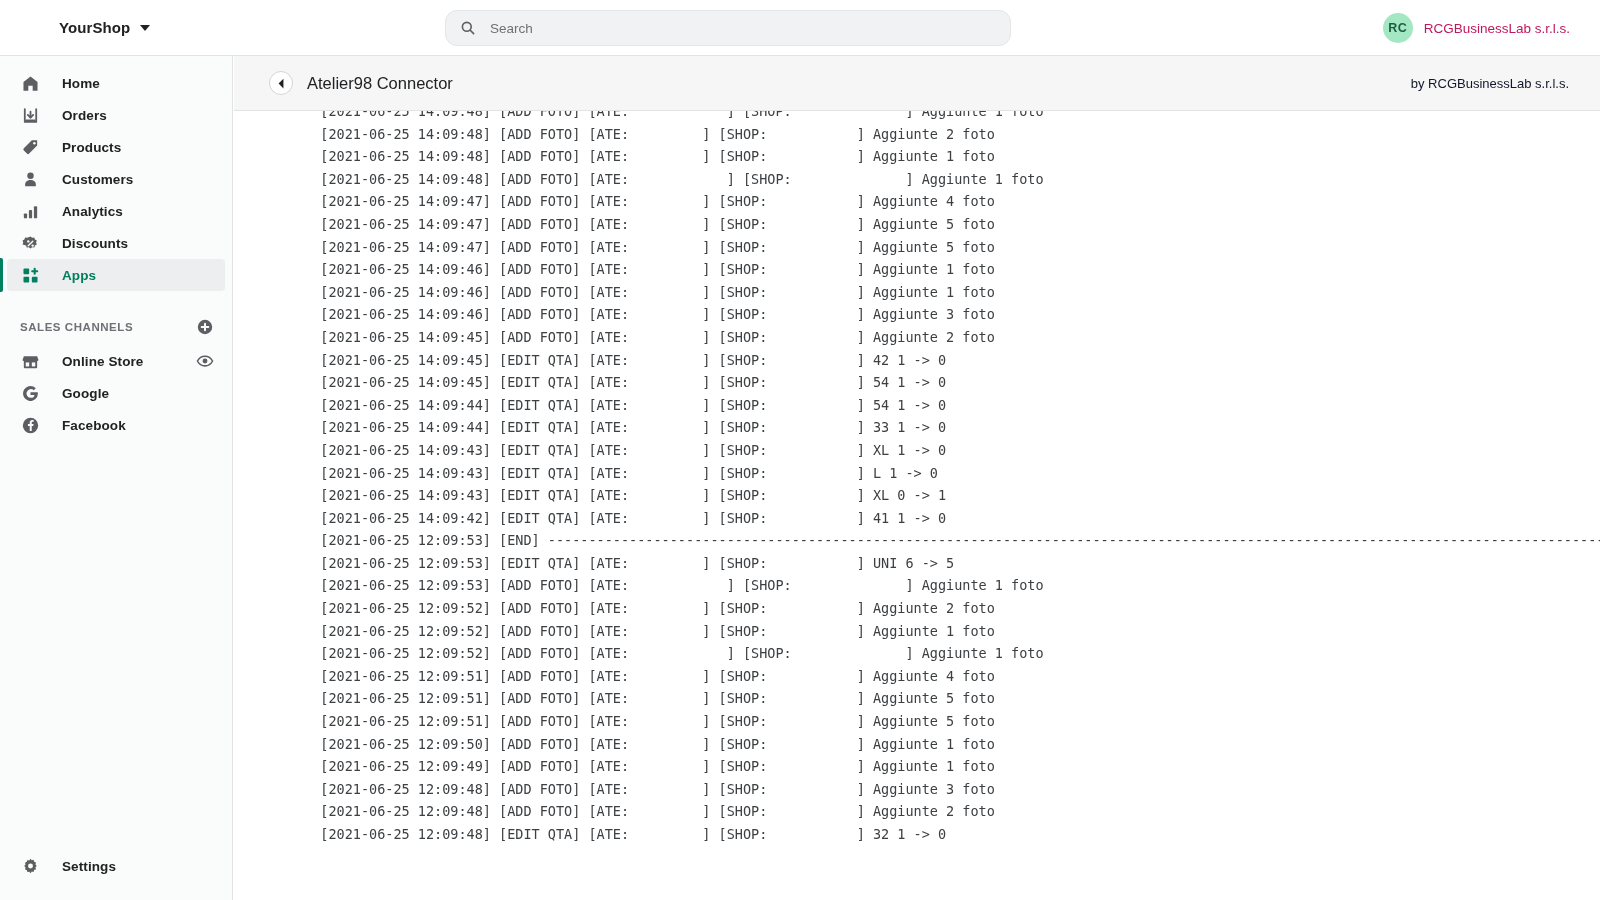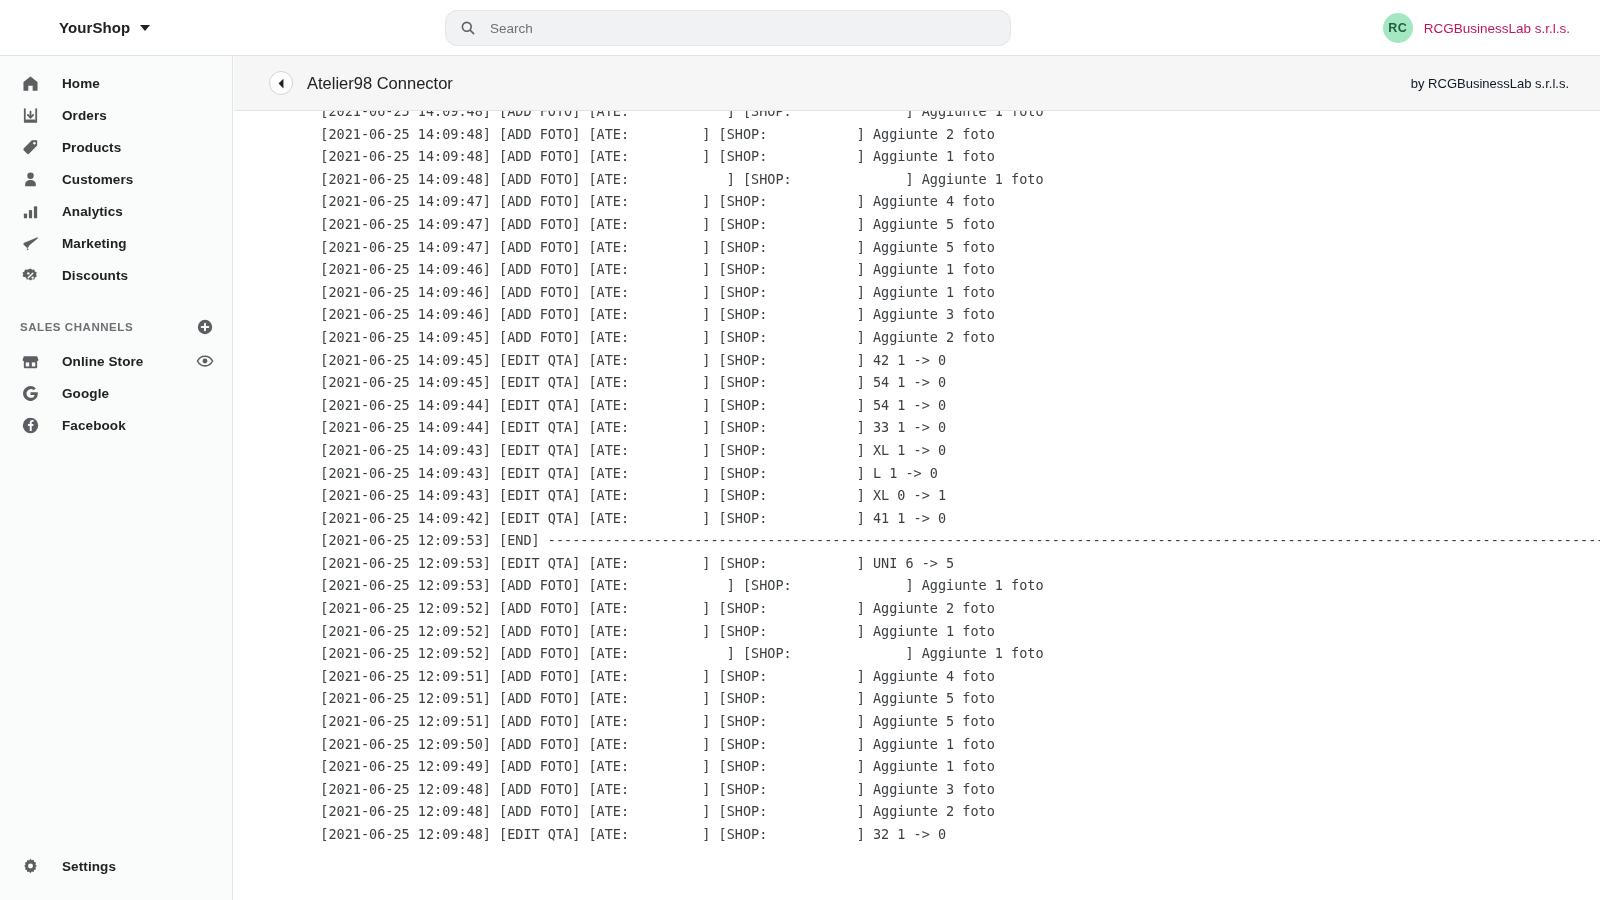--- a/index.html
+++ b/index.html
@@ -254,44 +254,47 @@
       <span class="nav-icon">
         <svg width="19" height="19" viewBox="0 0 20 20" fill="#5c5f62">
             <rect x="3" y="12" width="3.4" height="5.2" rx="1"></rect>
             <rect x="8.3" y="8.4" width="3.4" height="8.8" rx="1"></rect>
             <rect x="13.6" y="4.4" width="3.4" height="12.8" rx="1"></rect>
           </svg>
       </span>
       <span class="nav-label">Analytics</span>
     </div>
 
-    <div class="nav-item">
-      <span class="nav-icon">
-        <svg width="19" height="19" viewBox="0 0 20 20" fill="#5c5f62">
-            <path d="M17.2 3.3 6.1 8.1 3.3 9.3c-.8.3-1 1.4-.4 2l3 3c.5.5 1.4.4 1.8-.3l1.2-2.2 8.3-6.7c.6-.5.6-1.5 0-1.8z"></path>
-            <path d="M7.1 14.8l-1.4 2.5 2.4-1z"></path>
-          </svg>
-      </span>
-      <span class="nav-label">Marketing</span>
-    </div>
 
     <div class="nav-item">
       <span class="nav-icon">
         <svg width="19" height="19" viewBox="0 0 20 20" fill="#5c5f62">
             <path d="M10 1.6l2 1.5 2.5-.3.8 2.4 2.2 1.2-.8 2.4.8 2.4-2.2 1.2-.8 2.4-2.5-.3-2 1.5-2-1.5-2.5.3-.8-2.4L.5 11.2l.8-2.4-.8-2.4 2.2-1.2.8-2.4 2.5.3z" transform="translate(1.2 1.1) scale(0.88)"></path>
             <g stroke="#fafbfb" stroke-width="1.5" stroke-linecap="round">
               <path d="M7.6 12.4 12.4 7.6"></path>
             </g>
             <circle cx="7.7" cy="7.8" r="1.25" fill="#fafbfb"></circle>
             <circle cx="12.3" cy="12.2" r="1.25" fill="#fafbfb"></circle>
           </svg>
       </span>
       <span class="nav-label">Discounts</span>
     </div>
 
+    <div class="nav-item active">
+      <span class="nav-icon">
+        <svg width="19" height="19" viewBox="0 0 20 20" fill="#008060">
+            <rect x="2.6" y="2.6" width="6" height="6" rx="1"></rect>
+            <rect x="2.6" y="11.4" width="6" height="6" rx="1"></rect>
+            <rect x="11.4" y="11.4" width="6" height="6" rx="1"></rect>
+            <rect x="13.3" y="1.8" width="2.2" height="7.4" rx="1"></rect>
+            <rect x="10.7" y="4.4" width="7.4" height="2.2" rx="1"></rect>
+          </svg>
+      </span>
+      <span class="nav-label">Apps</span>
+    </div>
   </div>
 
   <div class="section-head">
     <span class="section-title">SALES CHANNELS</span>
     <span class="section-action">
       <svg width="18" height="18" viewBox="0 0 20 20">
           <circle cx="10" cy="10" r="8" fill="#5c5f62"></circle>
           <g stroke="#fafbfb" stroke-width="2.2" stroke-linecap="round">
             <path d="M10 6.3v7.4"></path>
             <path d="M6.3 10h7.4"></path>

